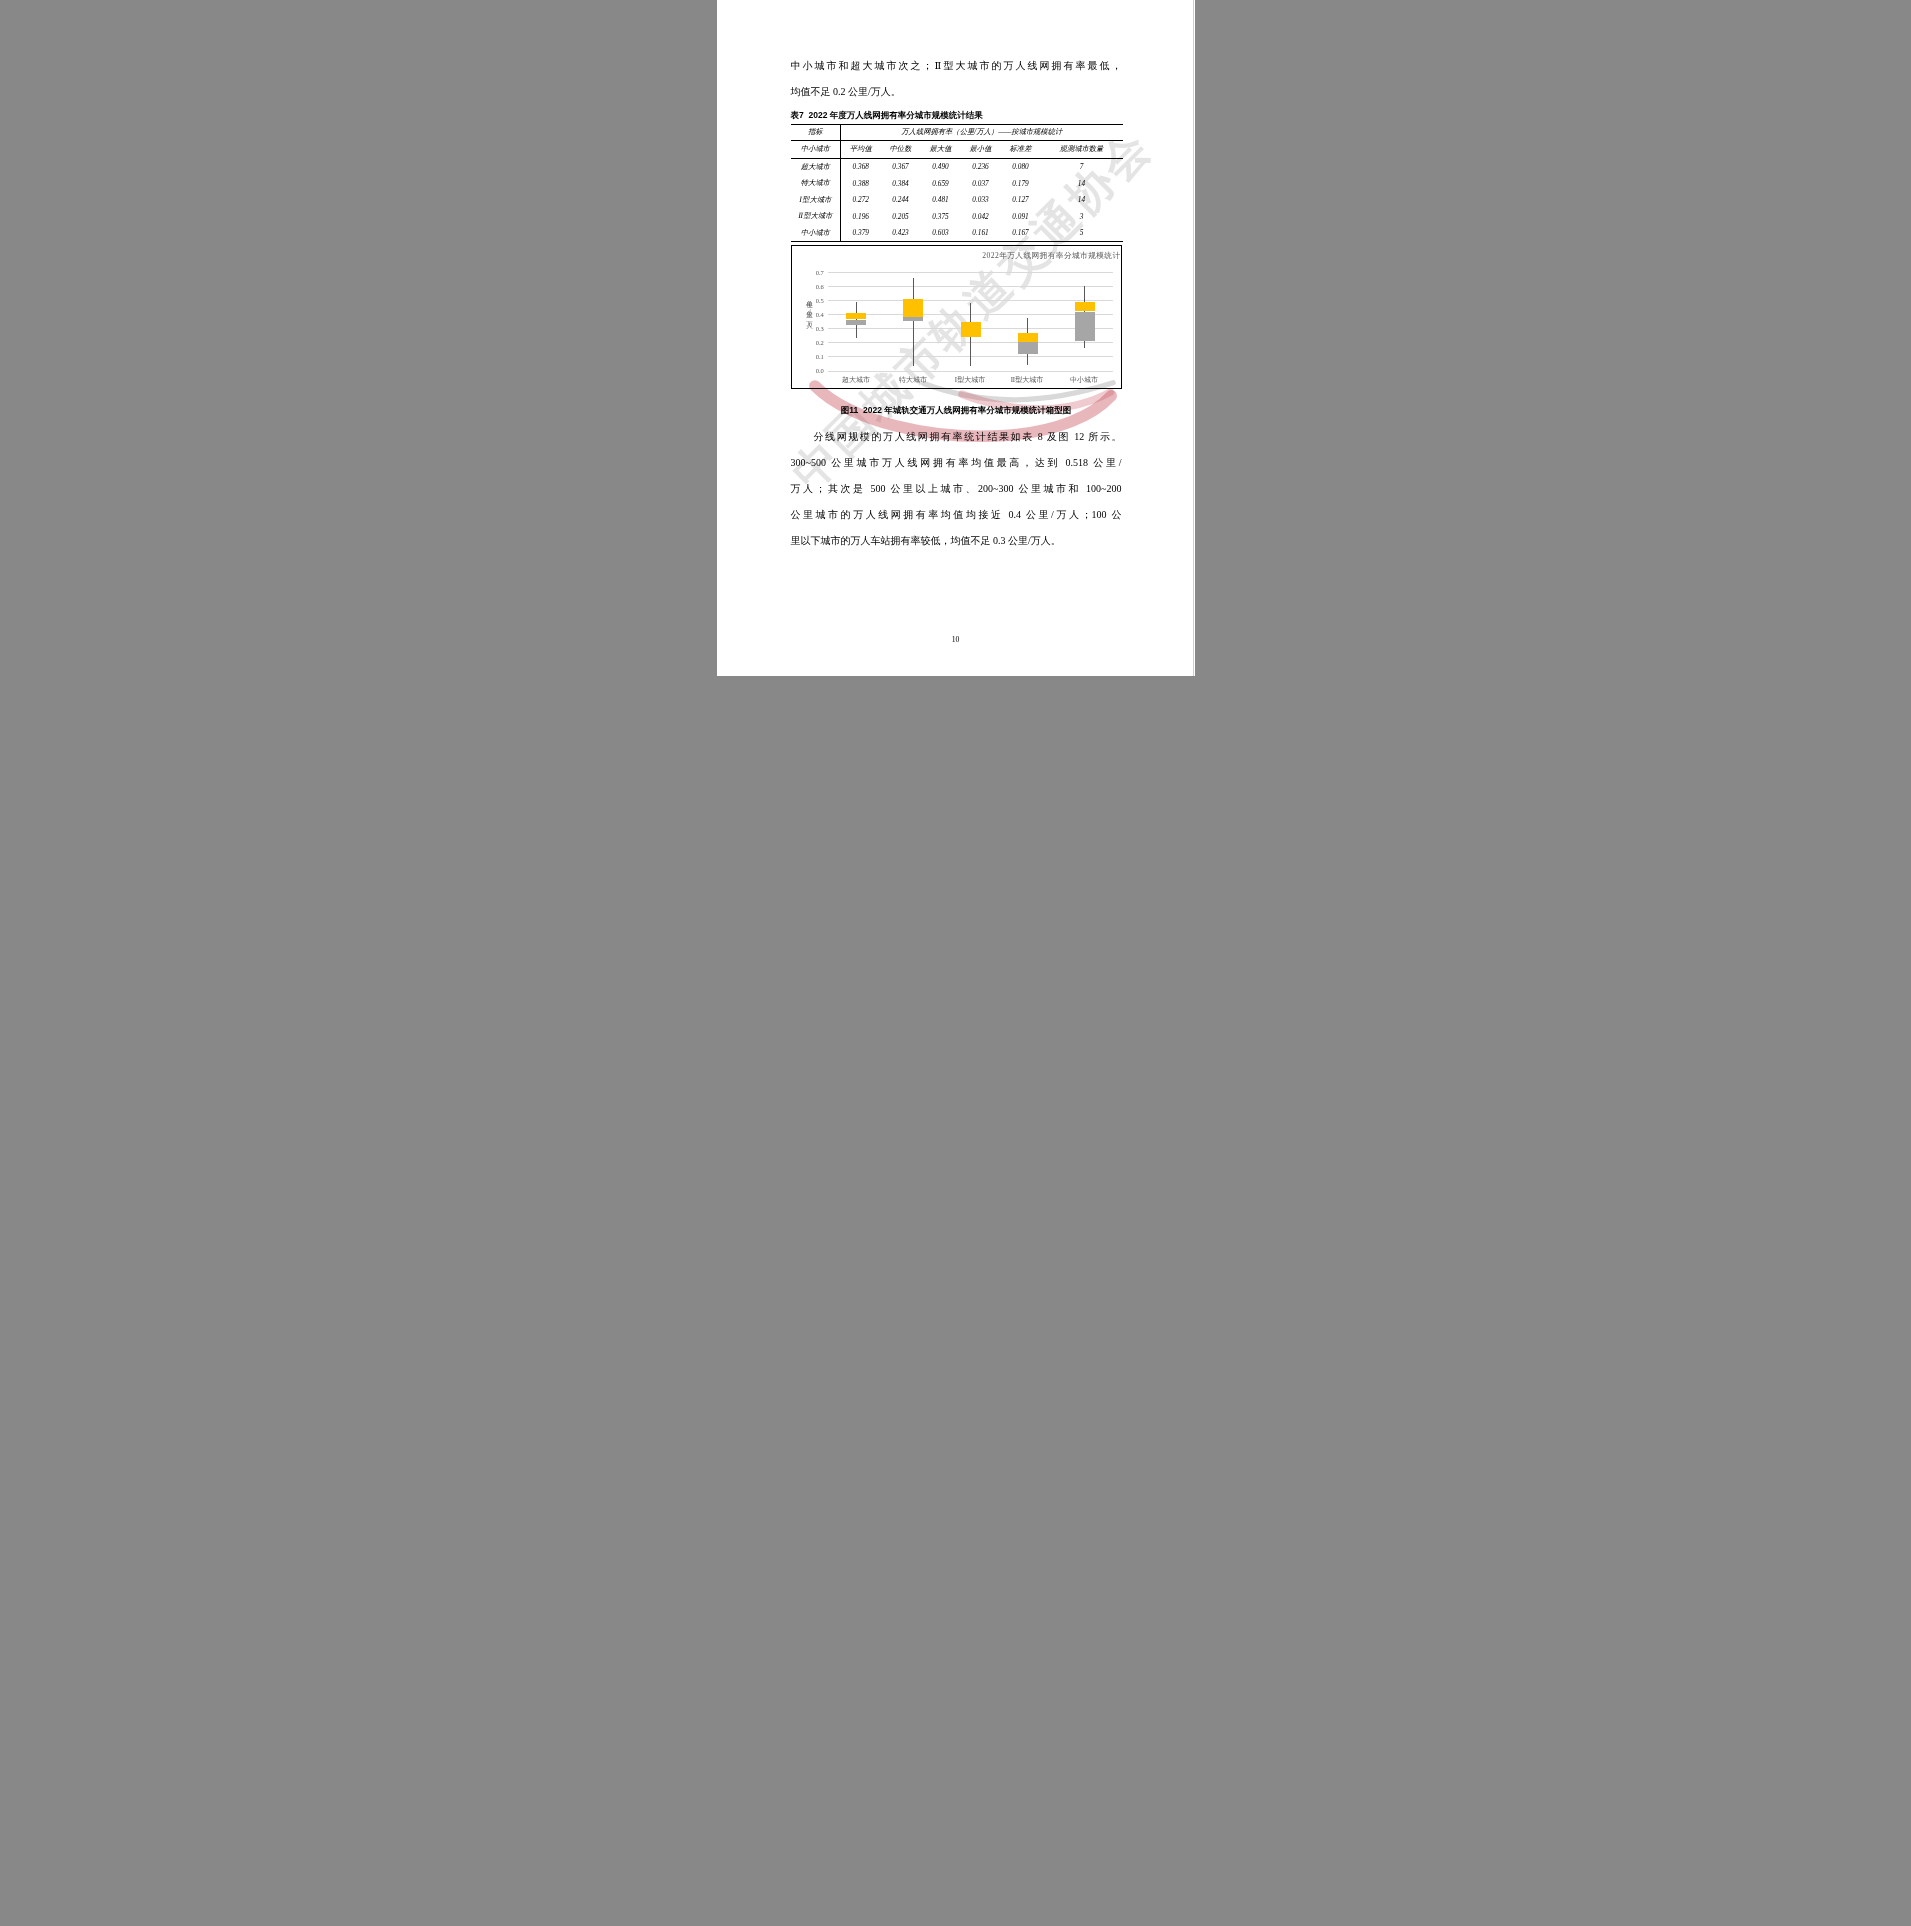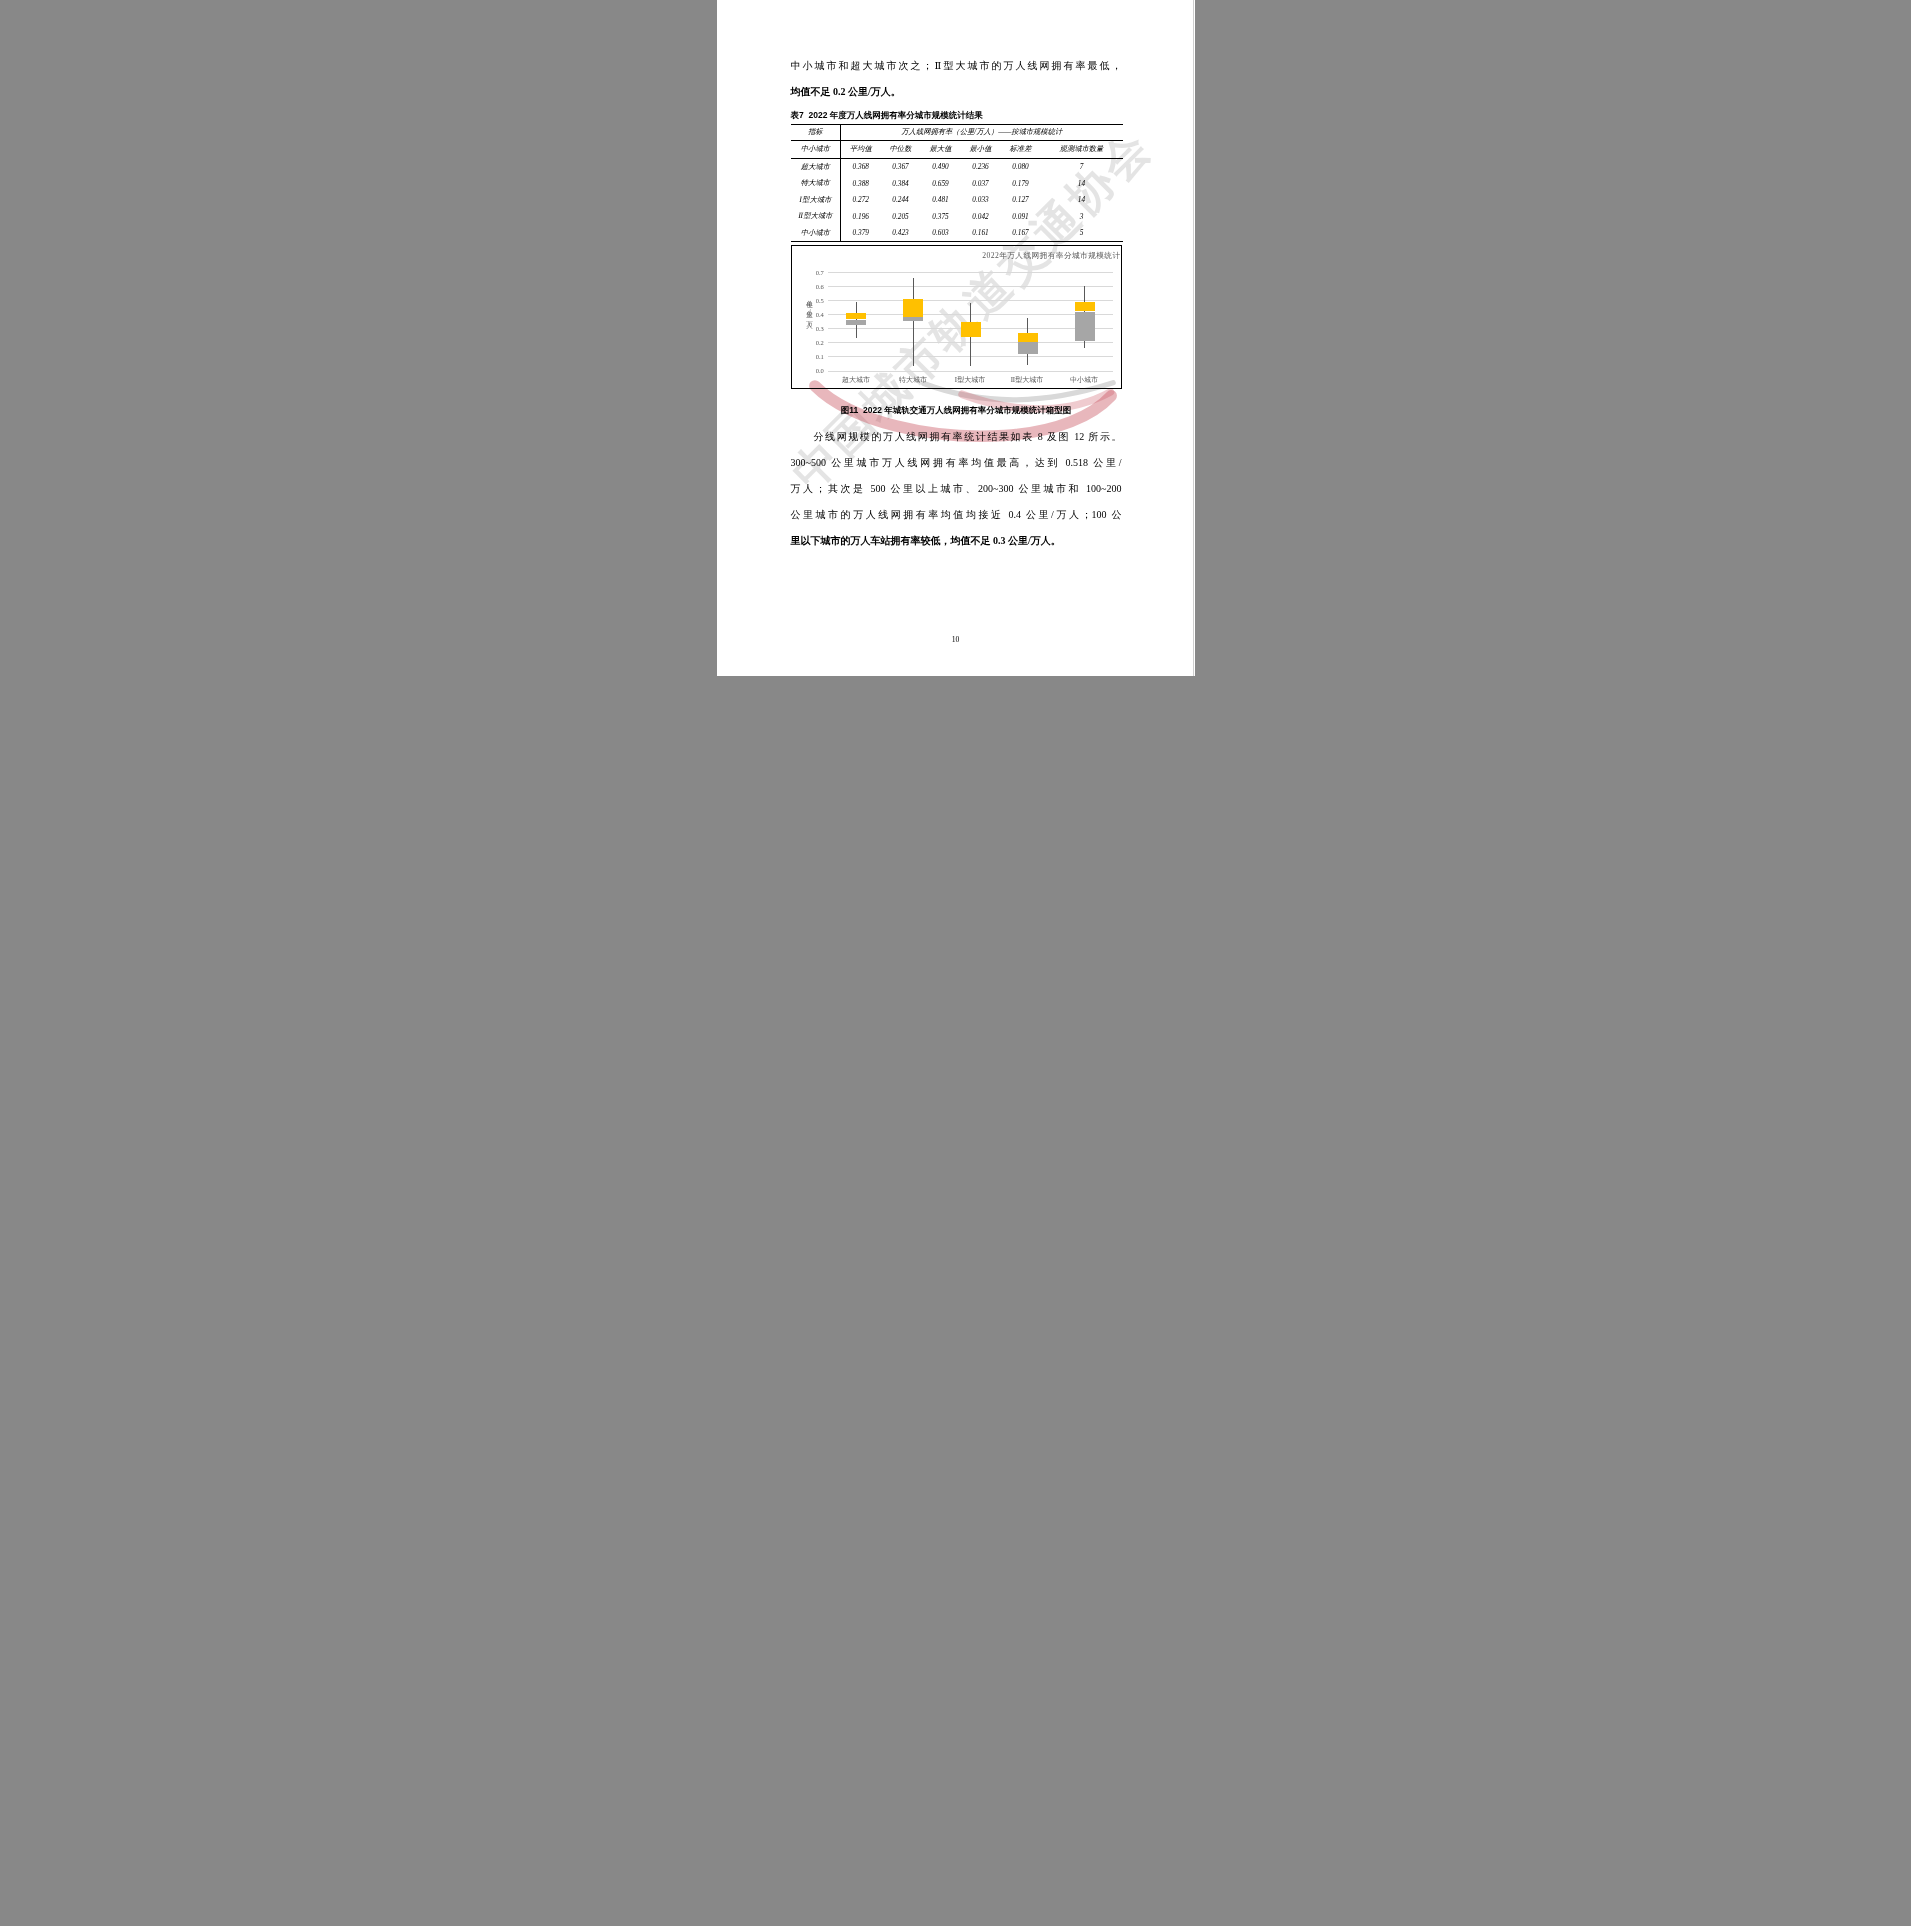--- a/index.html
+++ b/index.html
@@ -13,21 +13,21 @@
     position:absolute; left:255px; top:310px; z-index:1;
     transform:translate(-50%,-50%) rotate(-45deg);
     font-size:45px; letter-spacing:3.5px; white-space:nowrap;
     color:rgba(90,90,90,0.16); font-weight:bold;
   }
   .logo-swoosh { position:absolute; left:91px; top:379px; z-index:1; }
   
   .content { position:absolute; inset:0; z-index:2; }
   .para { width:331px; margin:0 0 0 74px; font-size:10px; line-height:26px; }
   .para .tline { text-align:justify; text-align-last:justify; }
-  .para .tline.last { text-align-last:left;font-weight:bold; }
+  .para .tline.last { text-align-last:left; }
   .para .tline.ind { text-indent:23px; }
   #para-top { margin-top:53px; }
   #para-bottom { margin-top:5px; }
 
   .tbl-title {
     margin:3.1px 0 0 74px; width:331px; text-align:left;
     font-family:"Liberation Sans","DejaVu Sans",sans-serif;
     font-weight:bold; font-size:8.5px; line-height:15.4px; white-space:pre;
   }
   table.stats {

